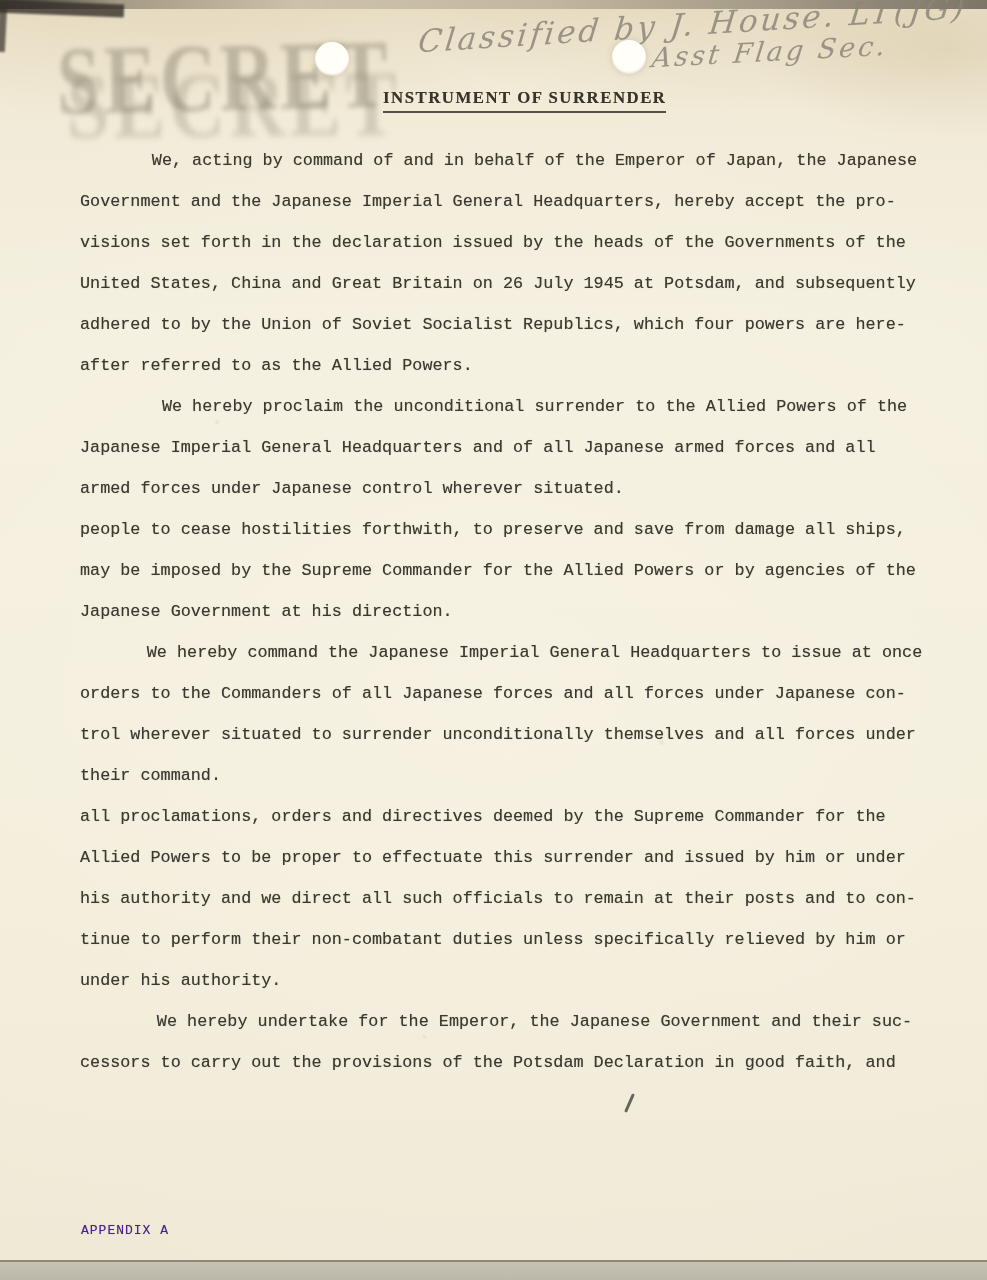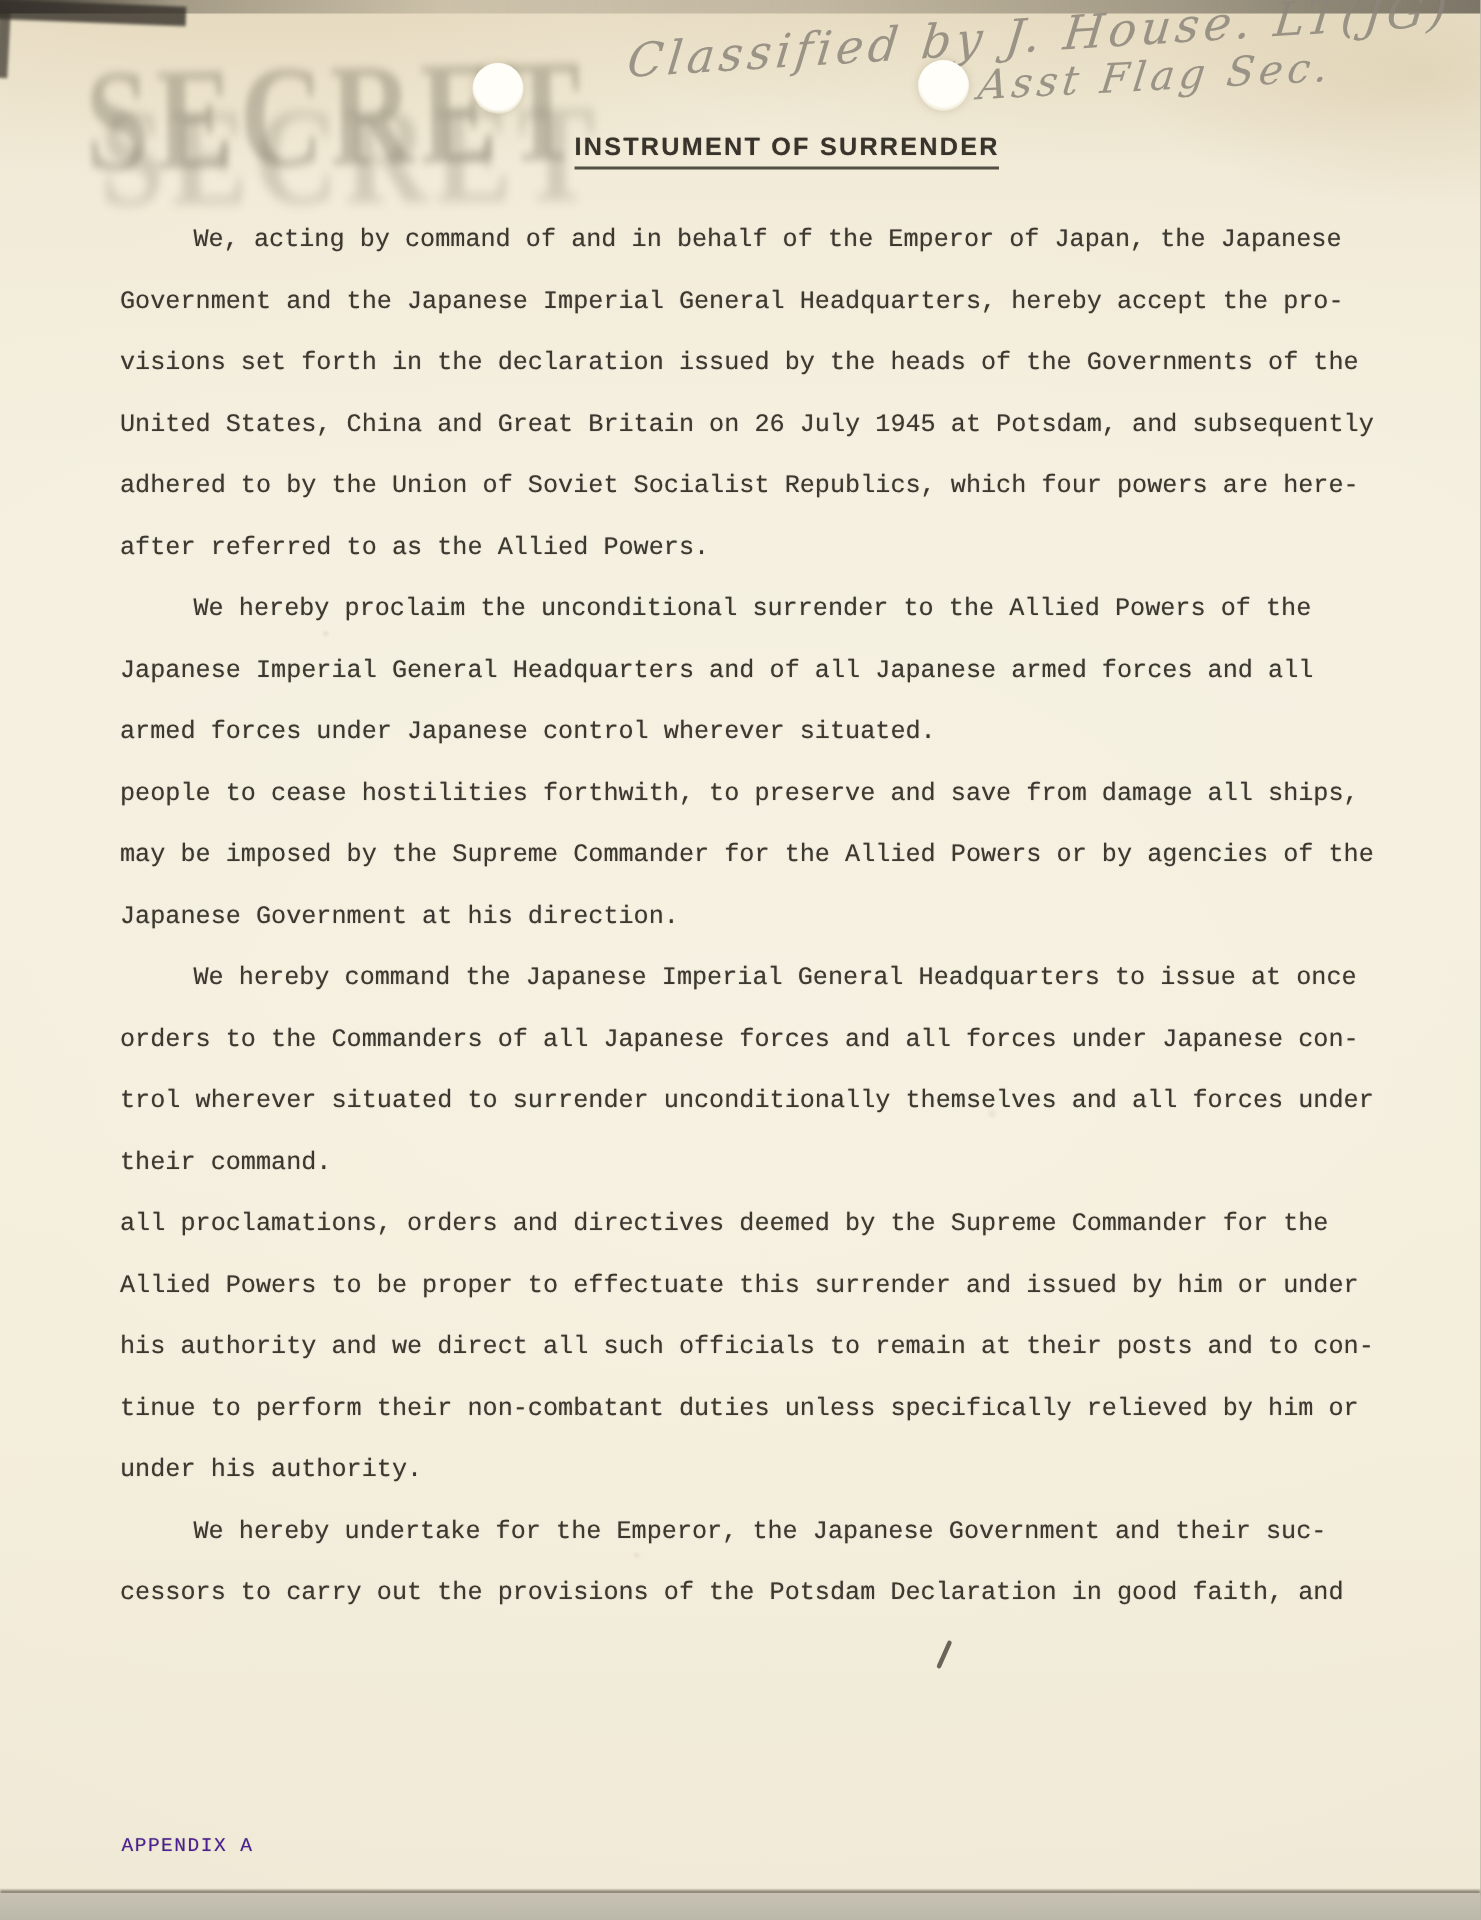--- a/index.html
+++ b/index.html
@@ -76,32 +76,32 @@
        transform:rotate(-3.6deg) skewX(-10deg);}
   .hw2{left:652px;top:36px;font-size:27px;letter-spacing:3px;
        transform:rotate(-3deg) skewX(-10deg);}
   .stray-mark{
     position:absolute;left:628px;top:1093px;width:3px;height:20px;
     background:rgba(70,66,58,.8);transform:rotate(24deg);border-radius:2px;
   }
   
   .title{
     position:absolute;left:383px;top:88px;margin:0;
-    font-family:Liberation Sans, sans-serif;font-size:16.8px;font-weight:bold;
+    font-family:Liberation Serif, serif;font-size:16.8px;font-weight:bold;
     letter-spacing:1.5px;color:#38342c;
     border-bottom:2.5px solid rgba(56,52,44,.85);padding-bottom:3px;
     text-shadow:0 0 .6px rgba(56,52,44,.55);white-space:nowrap;
   }
   .doc-body{
     position:absolute;left:80px;top:140px;width:860px;color:#3c3830;
     font-size:16.8px;line-height:41px;
     text-shadow:0 0 .7px rgba(60,56,48,.5);
   }
   .doc-body .line{white-space:pre;height:41px;}
-  .doc-body .line.first{text-indent:49px;}
+  .doc-body .line.first{text-indent:49px;text-align:center;}
   .doc-footer{
     position:absolute;left:81px;top:1210px;color:#4c1d95;
     font-size:13px;line-height:41px;letter-spacing:1px;
     text-shadow:0 0 .7px rgba(60,56,48,.5);white-space:pre;
   }
   
   .grain{
     position:absolute;inset:0;pointer-events:none;
     background:
       radial-gradient(3px 3px at 22% 33%, rgba(120,100,70,.12), transparent 100%),

